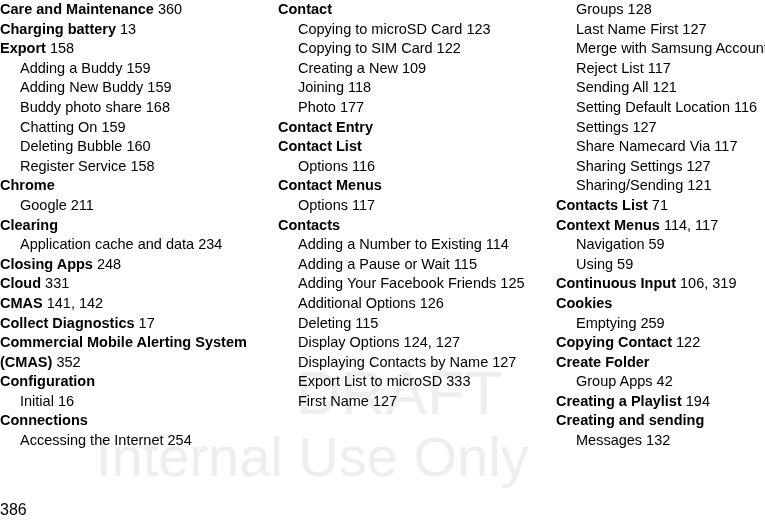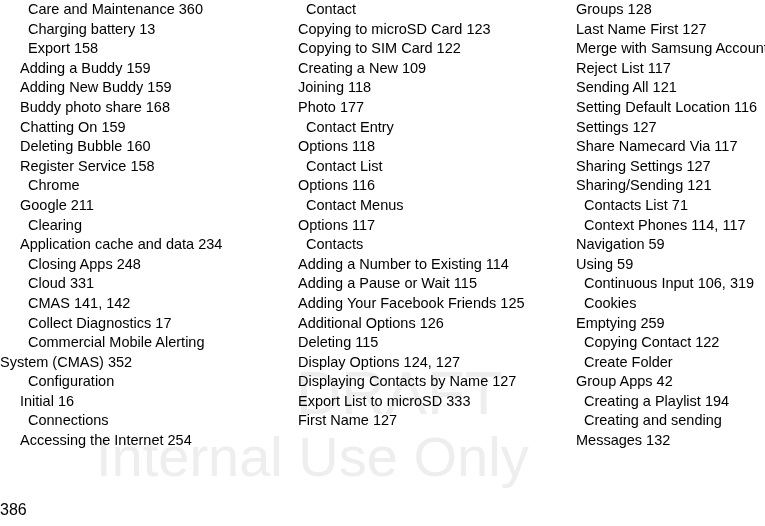--- a/index.html
+++ b/index.html
@@ -83,22 +83,21 @@
   }
   .entry.sub {
     font-weight: 400;
     padding-left: 20px;
     text-indent: 0px;
   }
   .entry .pg {
     font-weight: 400;
   }
   .entry.head .ttl {
-    font-weight: normal;
-    margin-left: 28px;
+    font-weight: bold;
   }
   
   .entry.sub {
     padding-left: 38px;
     text-indent: -18px;
   }
   .entry.head {
     padding-left: 0px;
     text-indent: 0px;
   }
@@ -147,21 +146,20 @@
       <div class="entry sub"><span class="ttl">Accessing the Internet</span><span class="pg">&nbsp;254</span></div>
     </div>
   <div class="index-column" id="index-column-2">
       <div class="entry head"><span class="ttl">Contact</span></div>
       <div class="entry sub"><span class="ttl">Copying to microSD Card</span><span class="pg">&nbsp;123</span></div>
       <div class="entry sub"><span class="ttl">Copying to SIM Card</span><span class="pg">&nbsp;122</span></div>
       <div class="entry sub"><span class="ttl">Creating a New</span><span class="pg">&nbsp;109</span></div>
       <div class="entry sub"><span class="ttl">Joining</span><span class="pg">&nbsp;118</span></div>
       <div class="entry sub"><span class="ttl">Photo</span><span class="pg">&nbsp;177</span></div>
       <div class="entry head"><span class="ttl">Contact Entry</span></div>
-      <div class="entry sub"><span class="ttl">Options</span><span class="pg">&nbsp;118</span></div>
       <div class="entry head"><span class="ttl">Contact List</span></div>
       <div class="entry sub"><span class="ttl">Options</span><span class="pg">&nbsp;116</span></div>
       <div class="entry head"><span class="ttl">Contact Menus</span></div>
       <div class="entry sub"><span class="ttl">Options</span><span class="pg">&nbsp;117</span></div>
       <div class="entry head"><span class="ttl">Contacts</span></div>
       <div class="entry sub"><span class="ttl">Adding a Number to Existing</span><span class="pg">&nbsp;114</span></div>
       <div class="entry sub"><span class="ttl">Adding a Pause or Wait</span><span class="pg">&nbsp;115</span></div>
       <div class="entry sub"><span class="ttl">Adding Your Facebook Friends</span><span class="pg">&nbsp;125</span></div>
       <div class="entry sub"><span class="ttl">Additional Options</span><span class="pg">&nbsp;126</span></div>
       <div class="entry sub"><span class="ttl">Deleting</span><span class="pg">&nbsp;115</span></div>
@@ -175,21 +173,21 @@
       <div class="entry sub"><span class="ttl">Last Name First</span><span class="pg">&nbsp;127</span></div>
       <div class="entry sub"><span class="ttl">Merge with Samsung Account</span></div>
       <div class="entry sub"><span class="ttl">Reject List</span><span class="pg">&nbsp;117</span></div>
       <div class="entry sub"><span class="ttl">Sending All</span><span class="pg">&nbsp;121</span></div>
       <div class="entry sub"><span class="ttl">Setting Default Location</span><span class="pg">&nbsp;116</span></div>
       <div class="entry sub"><span class="ttl">Settings</span><span class="pg">&nbsp;127</span></div>
       <div class="entry sub"><span class="ttl">Share Namecard Via</span><span class="pg">&nbsp;117</span></div>
       <div class="entry sub"><span class="ttl">Sharing Settings</span><span class="pg">&nbsp;127</span></div>
       <div class="entry sub"><span class="ttl">Sharing/Sending</span><span class="pg">&nbsp;121</span></div>
       <div class="entry head"><span class="ttl">Contacts List</span><span class="pg">&nbsp;71</span></div>
-      <div class="entry head"><span class="ttl">Context Phones</span><span class="pg">&nbsp;114, 117</span></div>
+      <div class="entry head"><span class="ttl">Context Menus</span><span class="pg">&nbsp;114, 117</span></div>
       <div class="entry sub"><span class="ttl">Navigation</span><span class="pg">&nbsp;59</span></div>
       <div class="entry sub"><span class="ttl">Using</span><span class="pg">&nbsp;59</span></div>
       <div class="entry head"><span class="ttl">Continuous Input</span><span class="pg">&nbsp;106, 319</span></div>
       <div class="entry head"><span class="ttl">Cookies</span></div>
       <div class="entry sub"><span class="ttl">Emptying</span><span class="pg">&nbsp;259</span></div>
       <div class="entry head"><span class="ttl">Copying Contact</span><span class="pg">&nbsp;122</span></div>
       <div class="entry head"><span class="ttl">Create Folder</span></div>
       <div class="entry sub"><span class="ttl">Group Apps</span><span class="pg">&nbsp;42</span></div>
       <div class="entry head"><span class="ttl">Creating a Playlist</span><span class="pg">&nbsp;194</span></div>
       <div class="entry head"><span class="ttl">Creating and sending</span></div>

